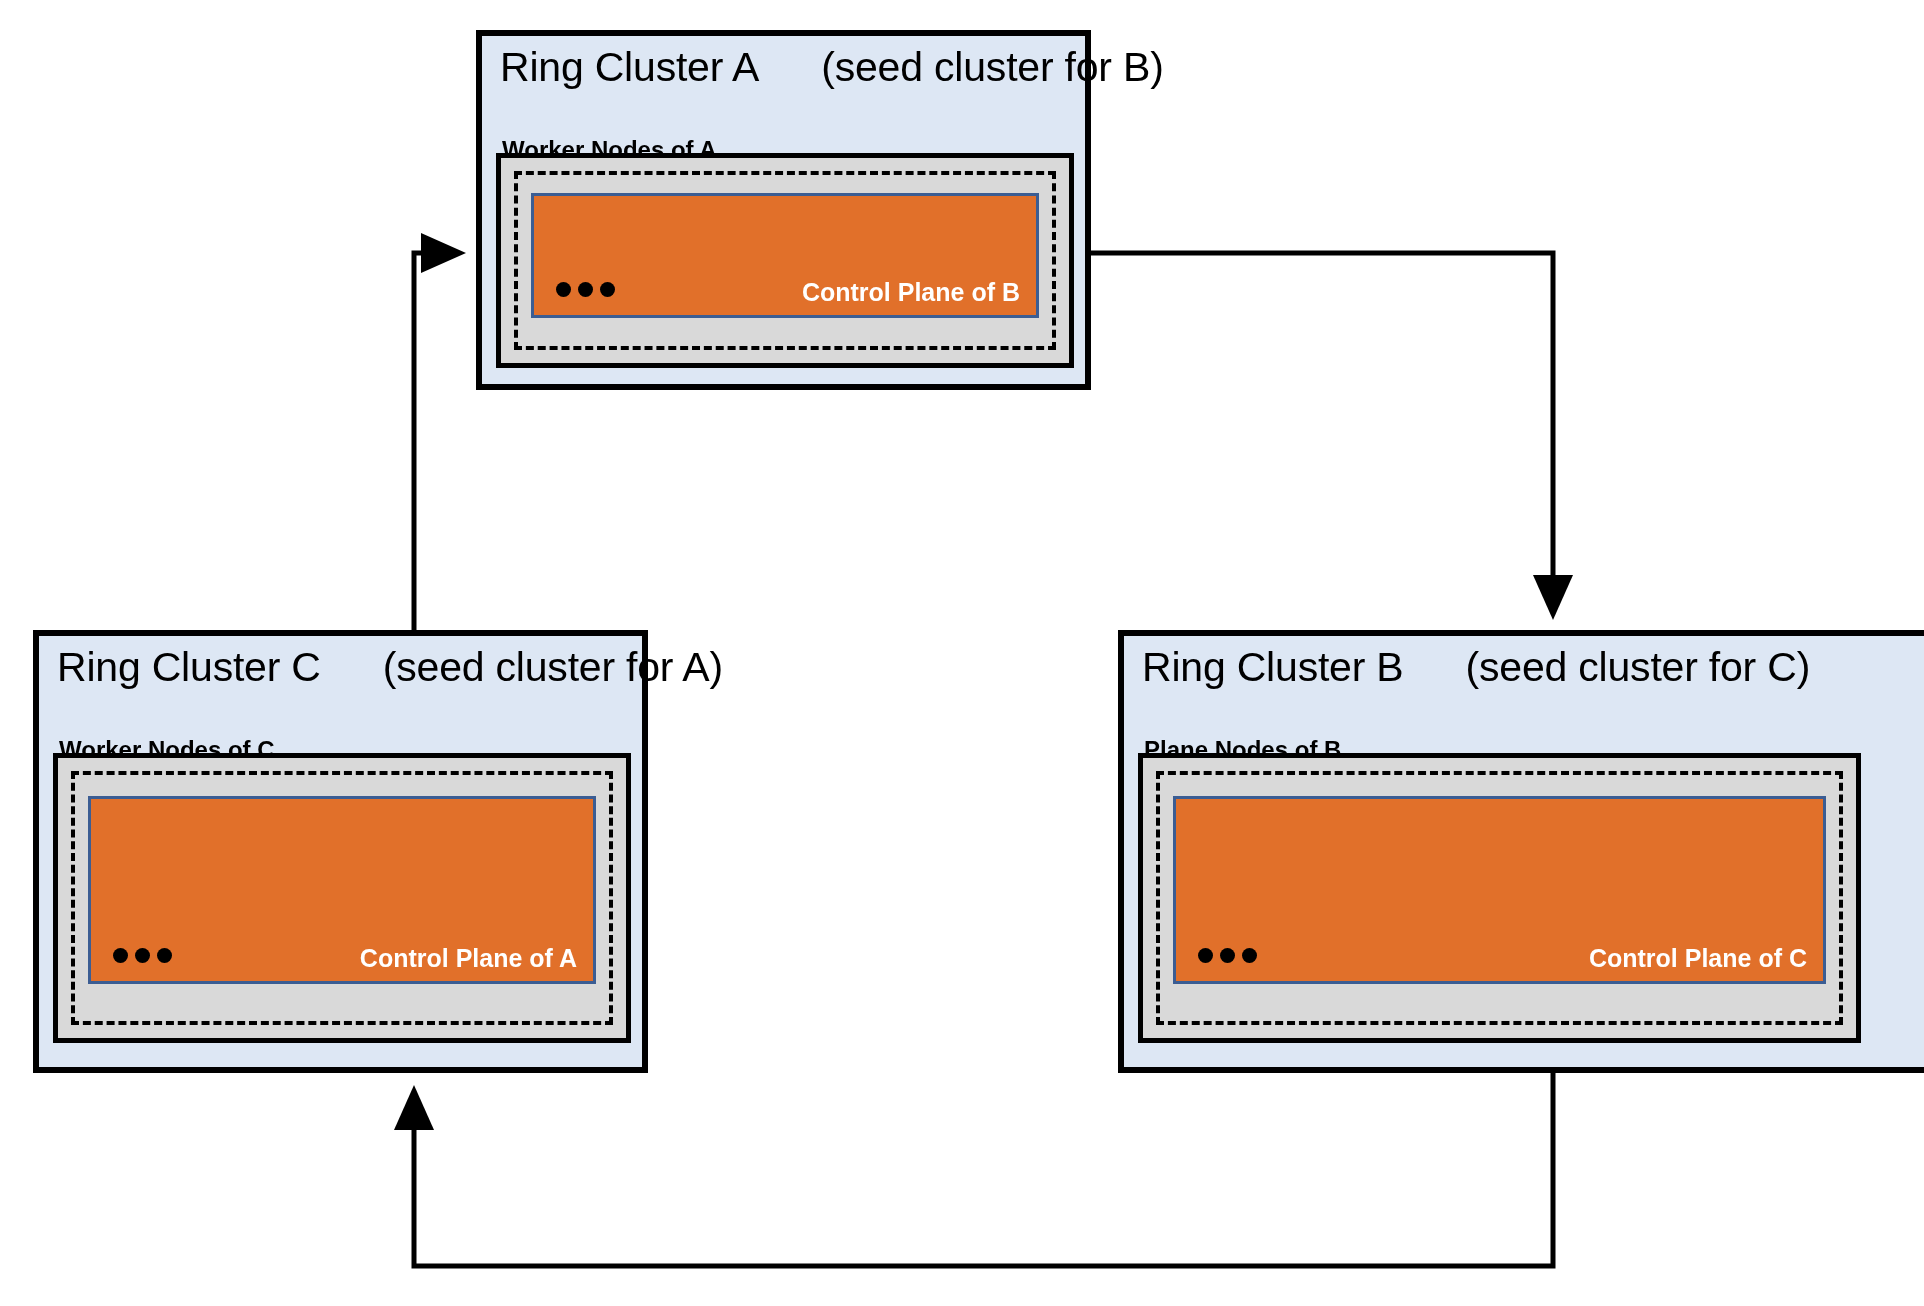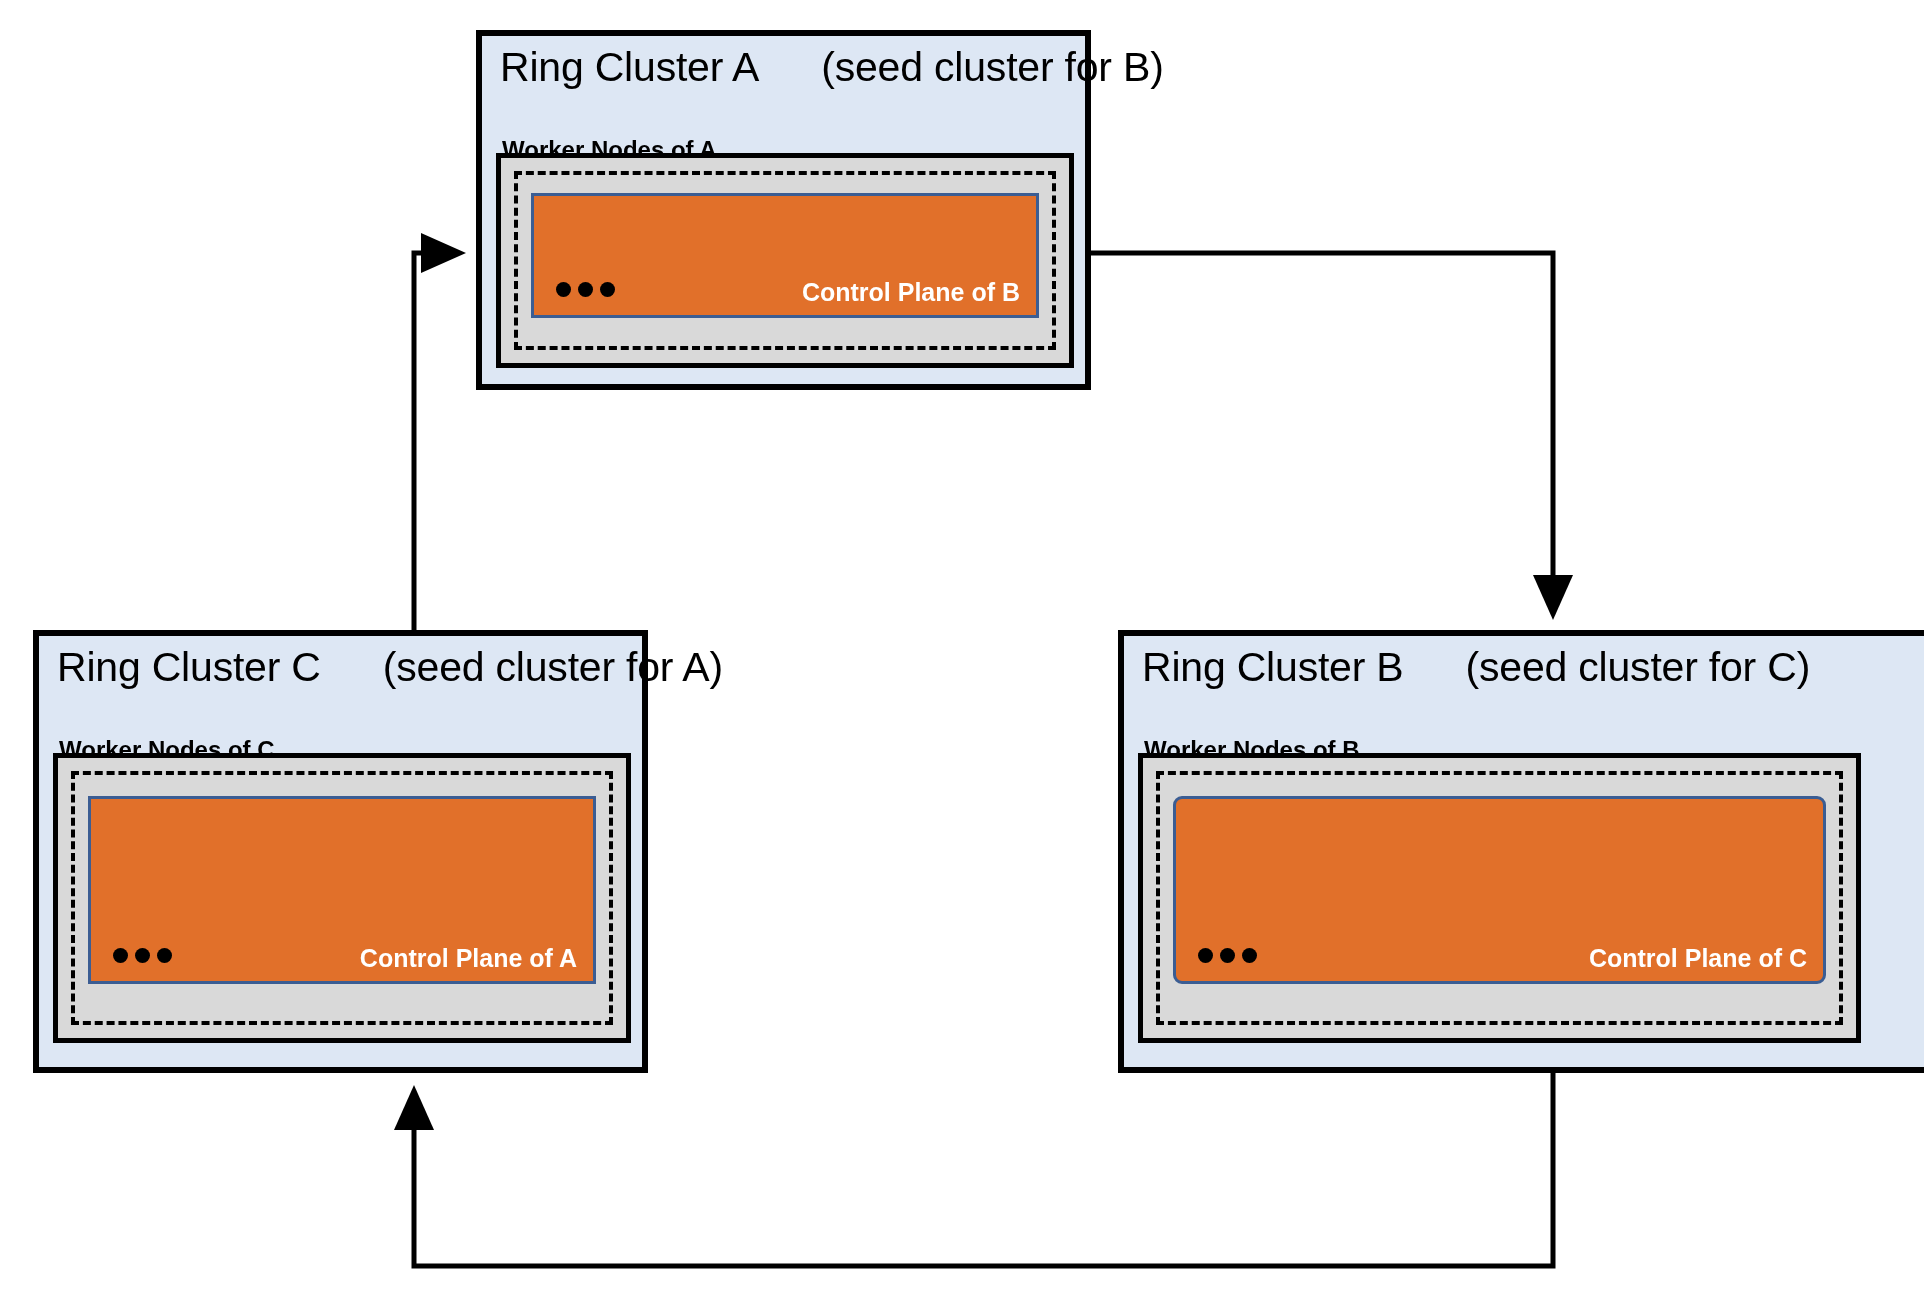--- a/index.html
+++ b/index.html
@@ -157,25 +157,25 @@
         </div>
         <div class="cp-label">Control Plane of A</div>
       </div>
     </div>
   </div>
 
   <div class="cluster" style="left:1118px; top:630px; width:820px; height:443px;">
     <div class="cluster-title">
       <span>Ring Cluster B</span><span class="seed">(seed cluster for C)</span>
     </div>
-    <div class="workers-label" style="top:100px;">Worker Nodes of B</div>
+    <div class="workers-label" style="top:100px;">Plane Nodes of B</div>
 
     <div class="worker-band" style="left:14px; top:117px; width:723px; height:290px;">
       <div class="dashed-frame" style="left:13px; top:13px; right:13px; bottom:13px;"></div>
-      <div class="control-plane" style="left:30px; top:38px; width:653px; height:188px;border-radius:9px;">
+      <div class="control-plane" style="left:30px; top:38px; width:653px; height:188px;">
         <div class="cp-dots">
           <span></span>
             <span></span>
             <span></span>
         </div>
         <div class="cp-label">Control Plane of C</div>
       </div>
     </div>
   </div>
 

